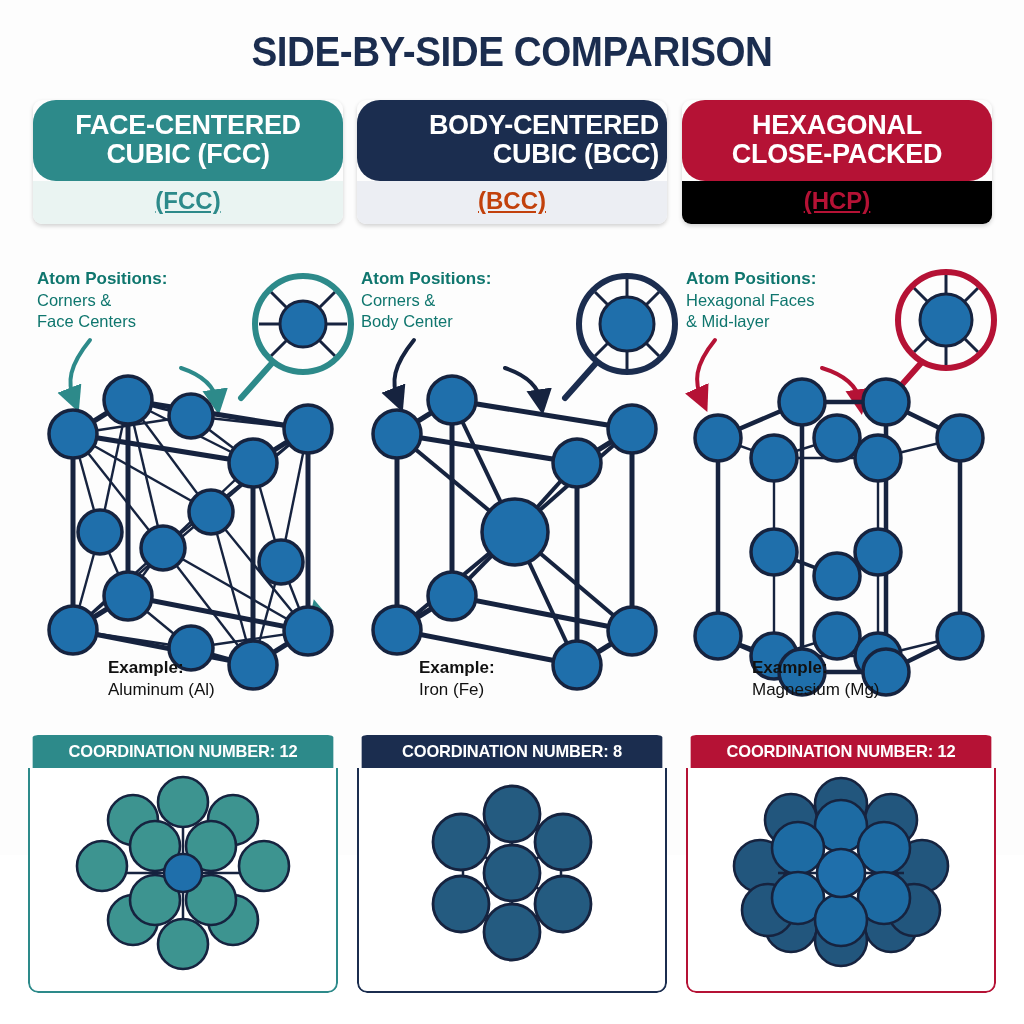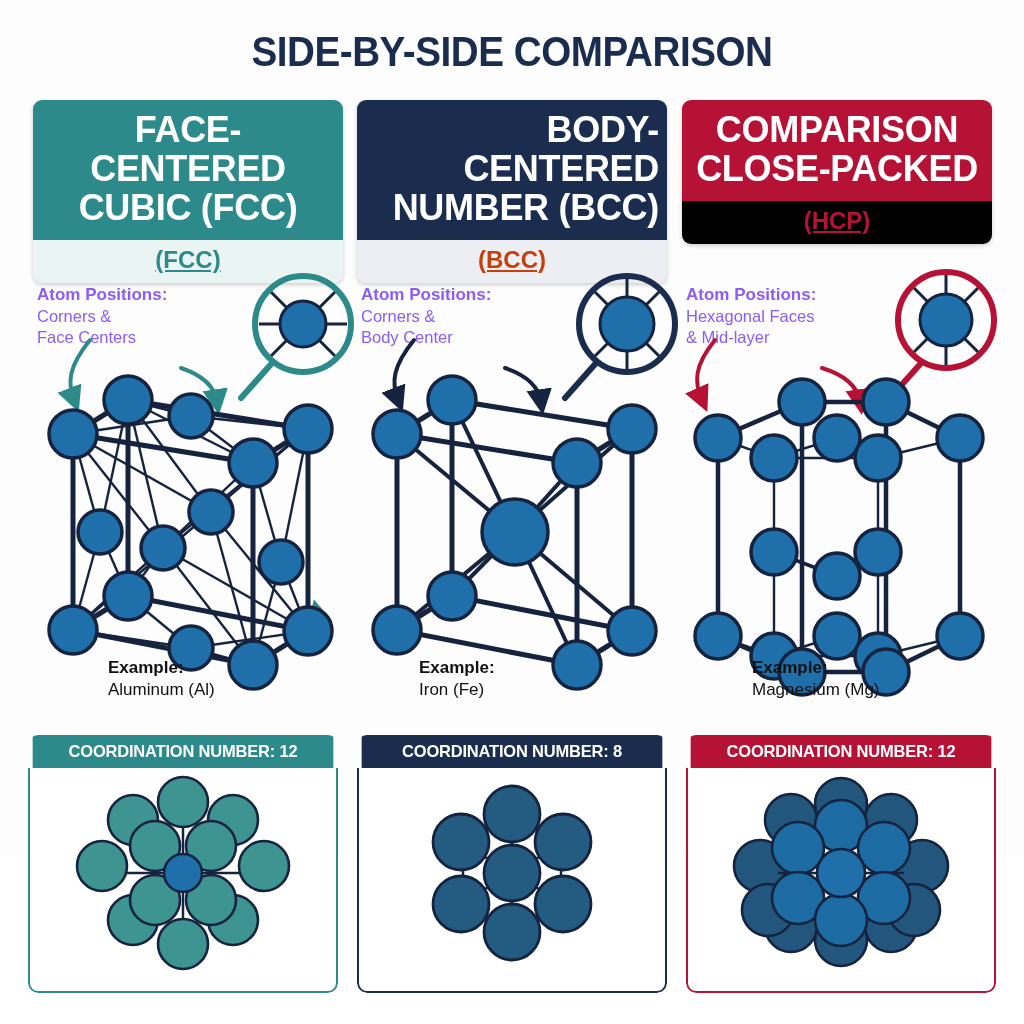--- a/index.html
+++ b/index.html
@@ -62,43 +62,44 @@
     left: 0;
     width: 310px;
     border-radius: 9px;
     overflow: hidden;
     box-shadow: 0 2px 4px rgba(0,0,0,0.18);
   }
   .header-main {
     padding: 11px 8px 12px 8px;
     text-align: center;
     color: #ffffff;
-    font-size: 36px;
+    font-size: 27px;
     font-weight: bold;
     line-height: 1.08;
     letter-spacing: -0.3px;
+    border-radius: 23px;
   }
   .header-main .l1, .header-main .l2 { display: block; }
   .header-sub {
     text-align: center;
     font-size: 24px;
     font-weight: bold;
     padding: 6px 0 9px 0;
     text-decoration: underline;
   }
 
   
   .annot {
     position: absolute;
     left: 4px;
-    top: 184px;
+    top: 168px;
     width: 190px;
     font-size: 16.5px;
     line-height: 1.27;
-    color: #8b5cf6;
+    color: #0f766e;
   }
   .annot .lead {
     font-weight: bold;
     display: block;
     font-size: 17px;
   }
   .annot .ln { display: block; }
 
   .example {
     position: absolute;
@@ -286,21 +287,21 @@
         <span class="lead">Example:</span>
         <span class="ln">Aluminum (Al)</span>
       </div>
     </div>
 
     <div class="column col-1">
 
       <div class="header-card">
         <div class="header-main" style="background:#1b2d4f;text-align:right;">
           <span class="l1">BODY-CENTERED</span>
-          <span class="l2">NUMBER (BCC)</span>
+          <span class="l2">CUBIC (BCC)</span>
         </div>
         <div class="header-sub" style="background:#eceef3;color:#c2410c;">(BCC)</div>
       </div>
 
       <div class="annot">
         <span class="lead">Atom Positions:</span>
         <span class="ln">Corners &amp;</span>
         <span class="ln">Body Center</span>
       </div>
 
@@ -373,21 +374,21 @@
       <div class="example">
         <span class="lead">Example:</span>
         <span class="ln">Iron (Fe)</span>
       </div>
     </div>
 
     <div class="column col-2">
 
       <div class="header-card">
         <div class="header-main" style="background:#b51235;">
-          <span class="l1">COMPARISON</span>
+          <span class="l1">HEXAGONAL</span>
           <span class="l2">CLOSE-PACKED</span>
         </div>
         <div class="header-sub" style="background:#000000;color:#b51235;">(HCP)</div>
       </div>
 
       <div class="annot" style="width:200px;">
         <span class="lead">Atom Positions:</span>
         <span class="ln">Hexagonal Faces</span>
         <span class="ln">&amp; Mid-layer</span>
       </div>

